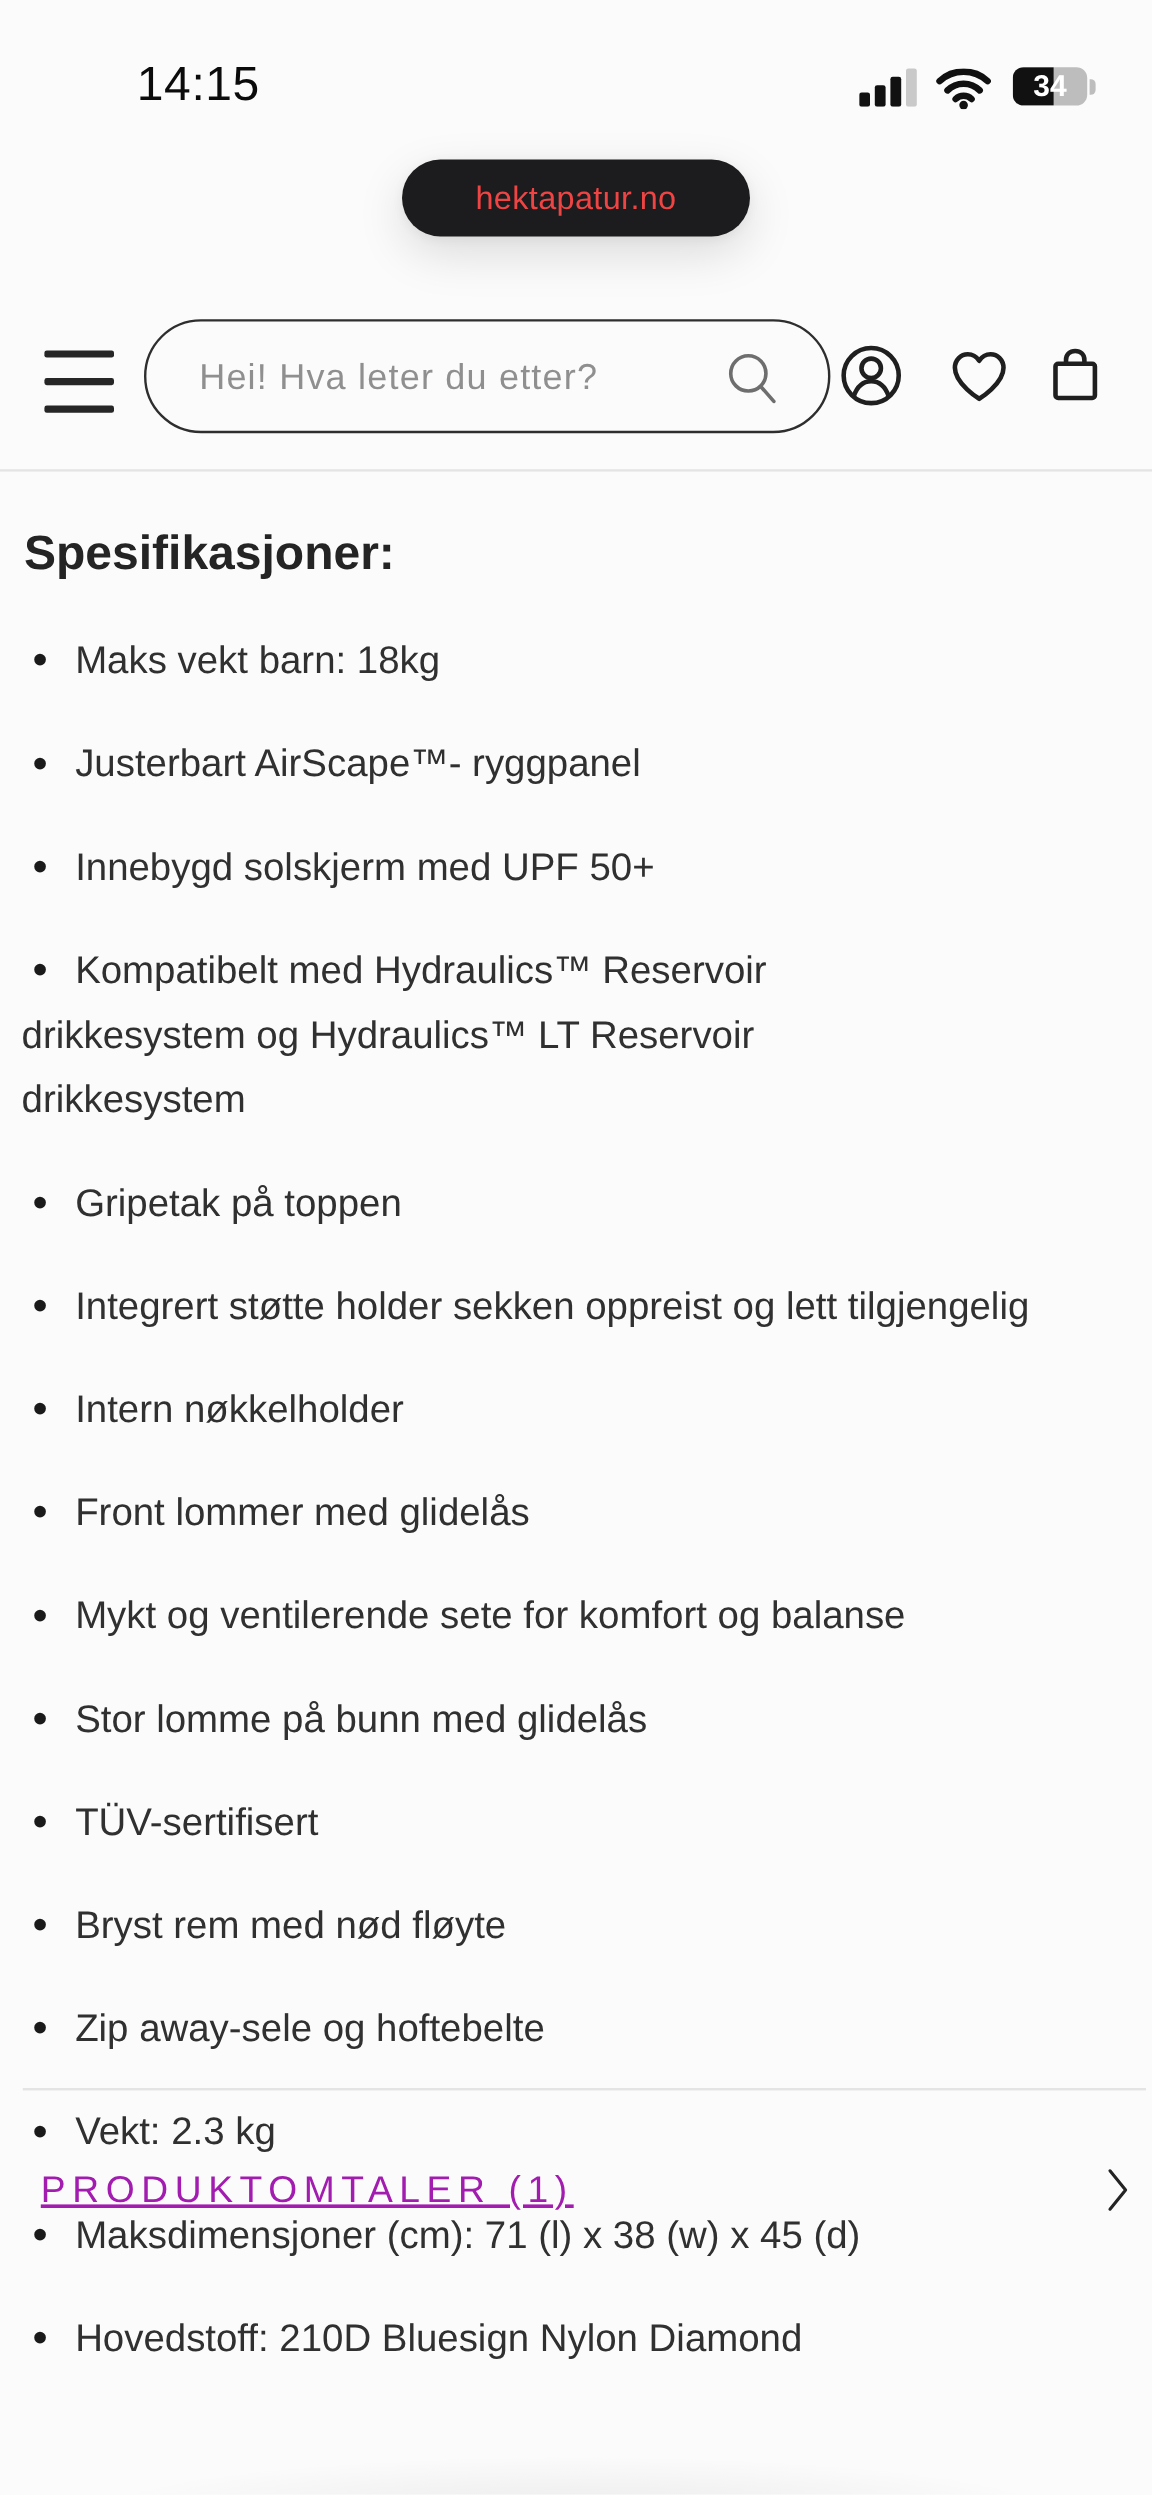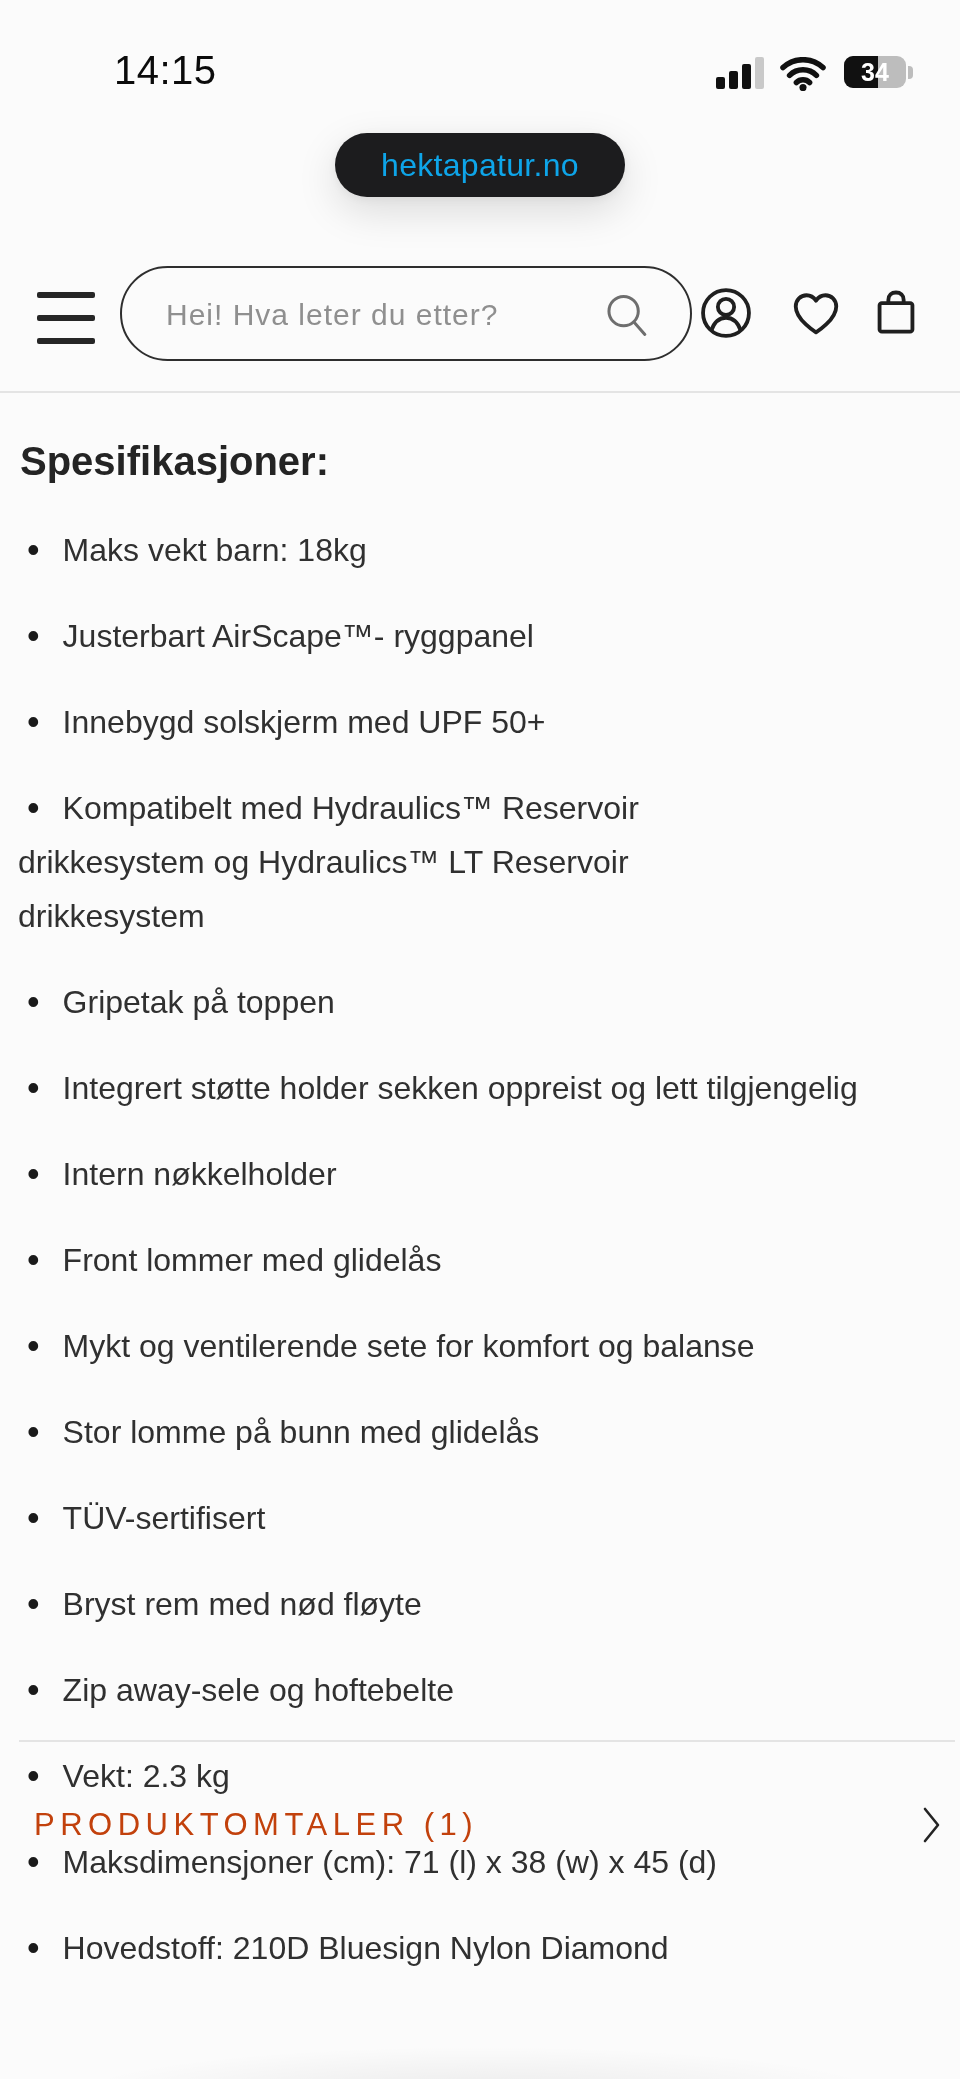--- a/index.html
+++ b/index.html
@@ -16,21 +16,21 @@
   .battery .fill{position:absolute;left:0;top:0;bottom:0;width:34px;background:#111;}
   .battery .pct{position:absolute;inset:0;display:flex;align-items:center;justify-content:center;
                 color:#fff;font-size:25px;font-weight:700;text-align:right;}
   .battery-cap{position:absolute;left:908px;top:66px;width:5px;height:13px;
                border-radius:0 4px 4px 0;background:#bdbdbd;}
 
   
   .url-pill{position:absolute;left:335px;top:133px;width:290px;height:64px;border-radius:33px;
             background:#1c1c1e;display:flex;align-items:center;justify-content:center;
             box-shadow:0 14px 40px rgba(0,0,0,.13), 0 2px 10px rgba(0,0,0,.05);}
-  .url-pill span{color:#0ea5e9;font-size:32px;letter-spacing:.3px;}
+  .url-pill span{color:#ef4444;font-size:27px;letter-spacing:.3px;}
 
   
   .menu-btn{position:absolute;left:37px;top:292px;width:58px;background:none;border:none;
             padding:0;cursor:pointer;}
   .menu-btn i{display:block;width:58px;height:6px;border-radius:2px;background:#262626;margin:0 0 17px 0;}
   .menu-btn i:last-child{margin-bottom:0;}
 
   .search-box{position:absolute;left:120px;top:266px;width:572px;height:95px;border:2.5px solid #2e2e2e;
               border-radius:50px;background:transparent;box-sizing:border-box;}
   .search-box input{position:absolute;left:42px;top:0;height:100%;width:430px;border:none;outline:none;
@@ -53,22 +53,22 @@
   .content h2{margin:48px 0 0 20px;font-size:40px;line-height:44px;font-weight:700;color:#242424;}
   ul.specs{list-style:none;margin:40px 24px 0 18px;padding:0;}
   ul.specs li{font-size:32px;line-height:54px;color:#303030;margin-top:32px;}
   ul.specs li .bullet{font-size:36px;color:#1a1a1a;margin:0 23px 0 9px;vertical-align:-1px;}
   ul.specs li:nth-child(4){max-width:720px;}
   ul.specs li:nth-child(7){max-width:770px;}
 
   
   .reviews-row{position:absolute;top:1796px;left:34px;right:18px;height:58px;display:flex;
                align-items:center;justify-content:space-between;cursor:pointer;background:none;border:none;padding:0;}
-  .reviews-label{font-size:31px;font-weight:400;letter-spacing:5.5px;color:#c2410c;
-                 font-family:"Liberation Sans",sans-serif;}
+  .reviews-label{font-size:31px;font-weight:400;letter-spacing:5.5px;color:#a21caf;
+                 font-family:"Liberation Sans",sans-serif;text-decoration:underline;}
   
   .bottom-shade{position:absolute;left:0;right:0;bottom:0;height:48px;
                 background:radial-gradient(60% 150% at 50% 140%, rgba(0,0,0,0.07), rgba(0,0,0,0) 72%);}
 </style>
 </head>
 <body>
 
 <div class="screen">
 
   <div>

